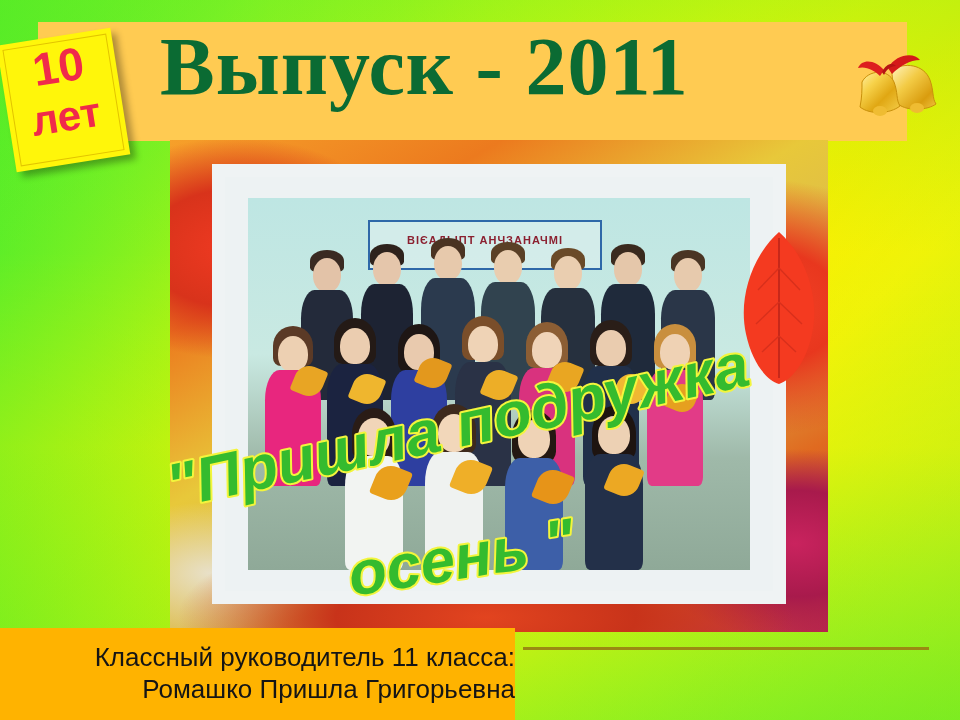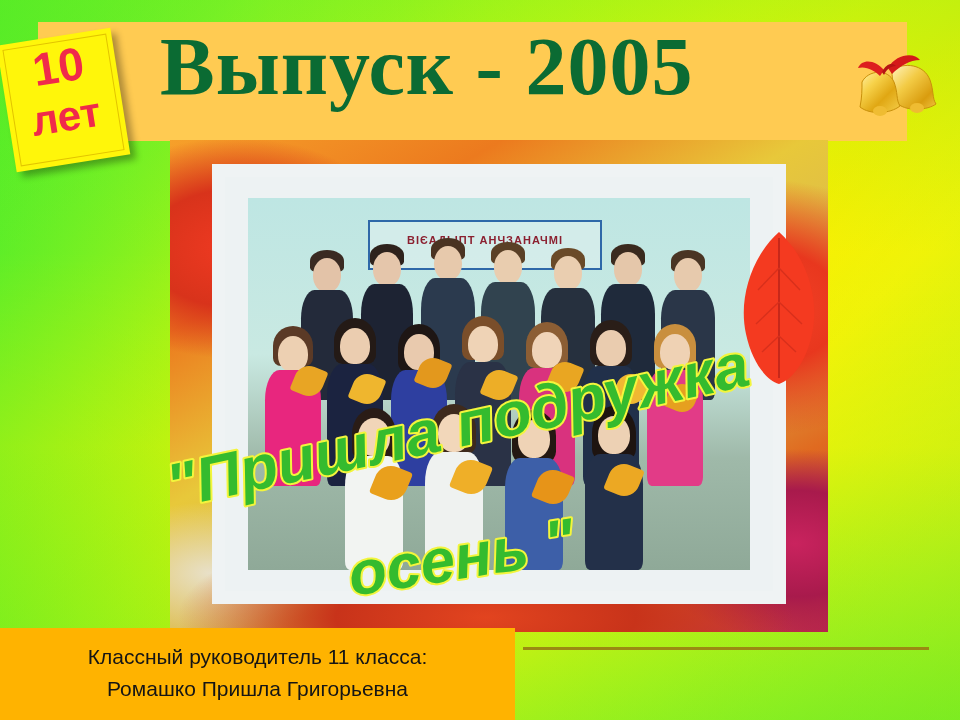--- a/index.html
+++ b/index.html
@@ -137,39 +137,39 @@
     paint-order:stroke fill;
     stroke-linejoin:round;
   }
 
   
   #caption-box{
     position:absolute;left:0;top:628px;width:515px;height:92px;
     background:#FFB300;z-index:10;
   }
   #caption-box .line{
-    width:100%;text-align:center;color:#151515;
-    font-family:"Liberation Sans",sans-serif;font-size:21px;line-height:30px;
+    width:100%;text-align:right;color:#151515;
+    font-family:"Liberation Sans",sans-serif;font-size:26px;line-height:30px;
   }
   #caption-box .l1{margin-top:14px;}
   #caption-box .l2{margin-top:2px;}
   #divider-rule{
     position:absolute;left:523px;top:647px;width:406px;height:3px;
     background:#9A8A12;z-index:10;
   }
 </style>
 </head>
 <body>
 
 <div id="slide">
   <div class="bg-a"></div>
   <div class="bg-b"></div>
 
   <div id="title-banner"></div>
-  <div id="title-text">Выпуск - 2005</div>
+  <div id="title-text">Выпуск - 2011</div>
 
   <svg id="bells" viewBox="0 0 108 82">
     <defs>
       <linearGradient id="gBell" x1="0" y1="0" x2="1" y2="1">
         <stop offset="0%" stop-color="#FFF0A8"></stop>
         <stop offset="30%" stop-color="#F7D24A"></stop>
         <stop offset="62%" stop-color="#E0A713"></stop>
         <stop offset="100%" stop-color="#F5CE49"></stop>
       </linearGradient>
       <linearGradient id="gBell2" x1="0" y1="0" x2="1" y2="1">

